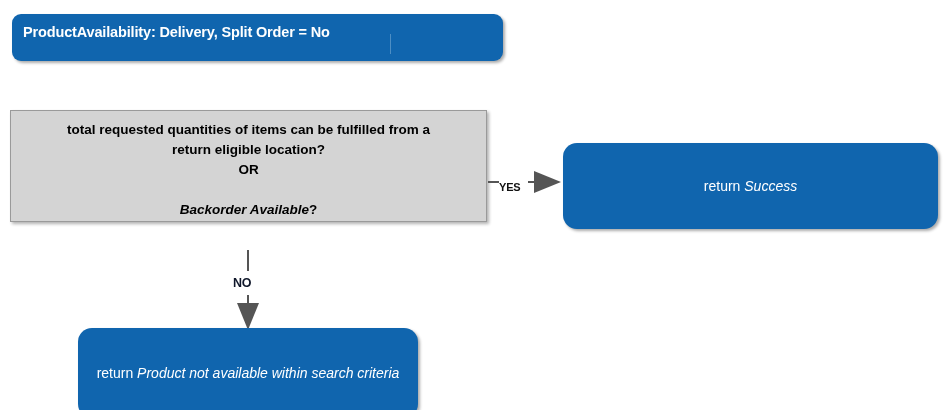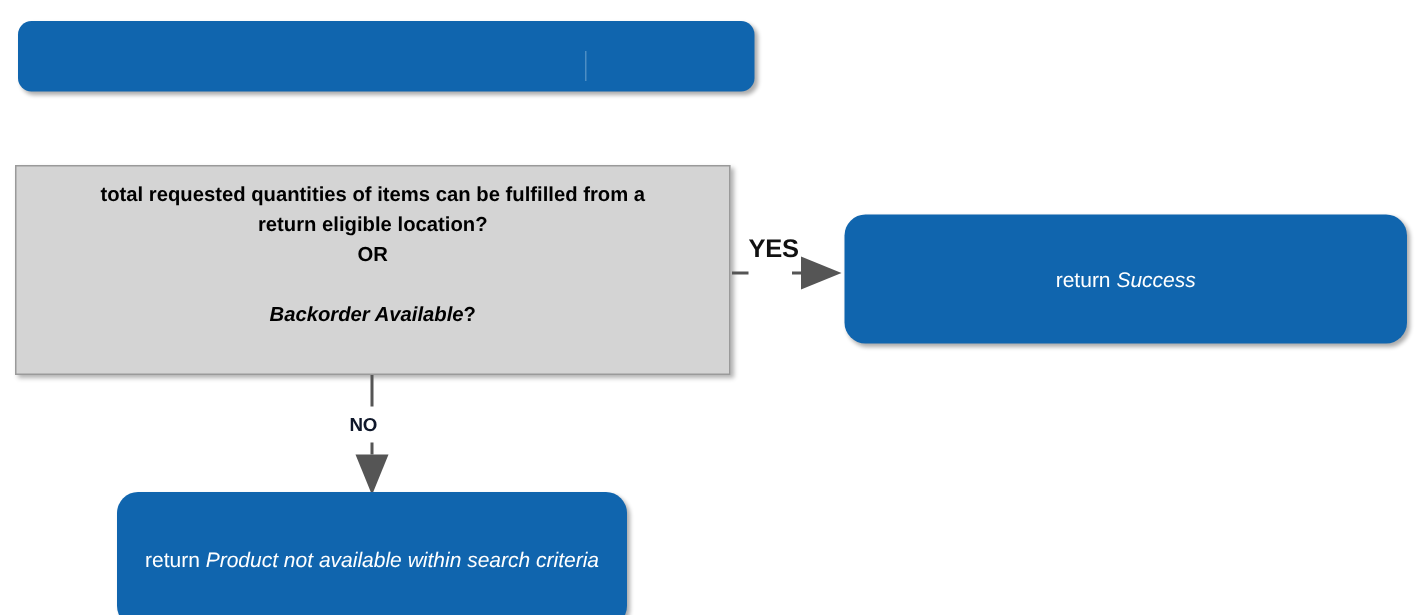--- a/index.html
+++ b/index.html
@@ -54,21 +54,21 @@
     height: 20px;
     background: #4d8ec4;
   }
 
   
   .decision-box {
     position: absolute;
     left: 10px;
     top: 110px;
     width: 477px;
-    height: 140px;
+    height: 112px;
     background: #D4D4D4;
     border: 1px solid #9A9A9A;
     box-sizing: border-box;
     box-shadow: 2px 2px 3px rgba(0,0,0,0.30);
   }
   .decision-text {
     position: absolute;
     left: 0;
     top: 9px;
     width: 100%;
@@ -127,22 +127,22 @@
 
   
   #yes-stub {
     left: 488px;
     top: 181px;
     width: 11px;
   }
   #yes-label {
     position: absolute;
     left: 499px;
-    top: 156px;
-    font-size: 17px;
+    top: 181px;
+    font-size: 11px;
     font-weight: bold;
     color: #111111;
     letter-spacing: -0.2px;
     white-space: nowrap;
   }
   #yes-stub2 {
     left: 528px;
     top: 181px;
     width: 6px;
   }
@@ -192,20 +192,21 @@
     left: 237px;
     top: 303px;
   }
 </style>
 </head>
 <body>
 
 <div id="canvas">
 
   <div class="title-pill">
+    <div class="title-text">ProductAvailability: Delivery, Split Order = No</div>
     <div class="title-caret"></div>
   </div>
 
   <div class="decision-box">
     <div class="decision-text">
       <span>total requested quantities of items can be fulfilled from a</span><br>
       <span>return eligible location?</span><br>
       <span>OR</span><br>
       <br>
       <span class="italic">Backorder Available</span><span>?</span>

